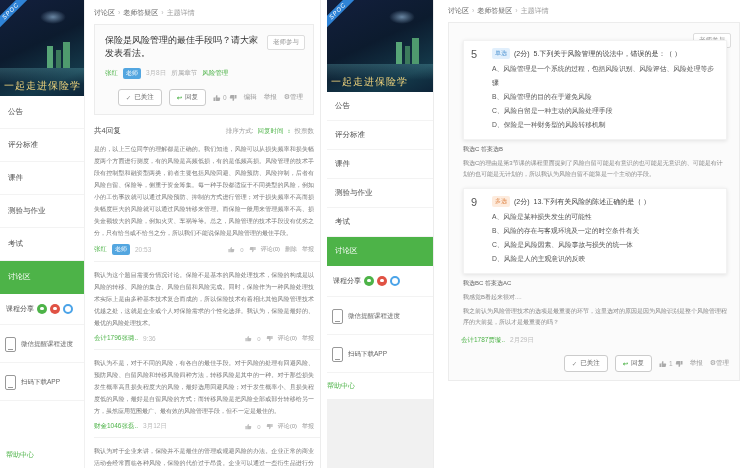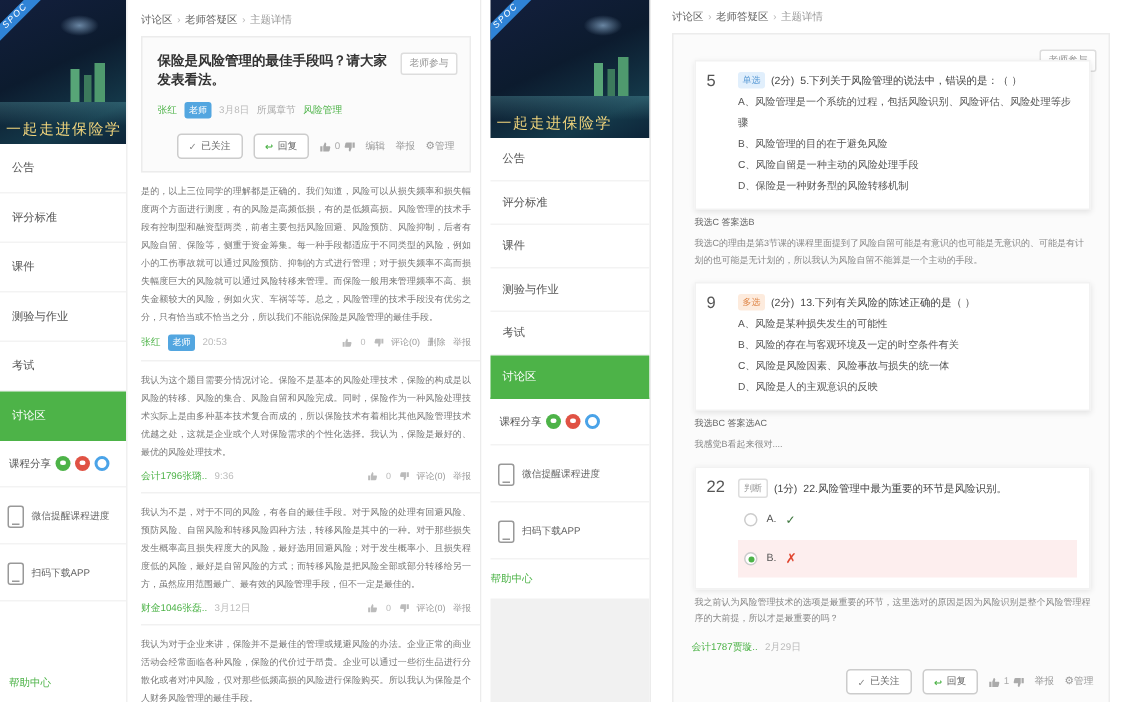--- a/index.html
+++ b/index.html
@@ -40,21 +40,21 @@
   .help-link{font-size:7px;color:#4db348;padding:8px 6px;}
   .gray-fill{flex:1;background:#f1f1f1;margin-left:6px;}
   .left-bottom-help{margin-top:auto;}
 
   
   .content{flex:1;padding:8px 0 0 9px;box-sizing:border-box;overflow:hidden;}
   .crumb{font-size:7px;color:#999;white-space:nowrap;}
   .crumb .lnk{color:#666;cursor:pointer;}
   .crumb .sep{margin:0 3px;color:#bbb;}
   .thread-card{position:relative;background:#fbfbfb;border:1px solid #ececec;margin:6px 6px 0 0;padding:9px 10px 8px;box-sizing:border-box;}
-  .t-title{font-size:9px;font-weight:bold;color:#333;padding-right:44px;}
+  .t-title{font-size:9px;font-weight:normal;color:#333;padding-right:44px;}
   .tjoin{position:absolute;right:8px;top:10px;border:1px solid #ddd;background:#fff;color:#999;font-size:6.5px;padding:2px 5px;border-radius:2px;white-space:nowrap;}
   .meta-row{display:flex;align-items:center;gap:5px;margin-top:8px;font-size:6.5px;color:#aaa;white-space:nowrap;}
   .uname{color:#4db348;}
   .badge-role{background:#53a6e0;color:#fff;font-size:6px;padding:1px 3px;border-radius:2px;}
   .chapter{color:#4db348;}
   .btn-row{display:flex;justify-content:flex-end;align-items:center;gap:7px;margin-top:10px;font-size:6.5px;color:#999;white-space:nowrap;}
   .btn{display:inline-flex;align-items:center;gap:3px;border:1px solid #ccc;background:#fff;border-radius:3px;padding:3px 7px;font-size:6.5px;color:#666;cursor:pointer;}
   .btn .ck{color:#888;}
   .btn .ar{color:#4db348;font-weight:bold;}
   .likes{display:inline-flex;align-items:center;gap:2px;color:#aaa;}
@@ -163,20 +163,29 @@
             <svg width="8" height="8" viewBox="0 0 16 16" style="transform:rotate(180deg)">
                 <path d="M1 7h3v7H1zM5 14V7l2-5c1 0 2 .7 2 2l-.5 3H13c1 0 1.6.8 1.4 1.7l-1 4.3c-.2.8-.8 1-1.6 1z" fill="#aaa"></path>
               </svg>
           </span>
           <span class="alink">编辑</span>
           <span class="alink">举报</span>
           <span class="alink"><span class="gear">⚙</span><span>管理</span></span>
         </div>
       </div>
 
+      <div class="replies-head">
+        <span>共4回复</span>
+        <span class="sort">
+          <span>排序方式:</span>
+          <span class="cur">回复时间</span>
+          <span class="arr">↕</span>
+          <span>投票数</span>
+        </span>
+      </div>
 
       <div class="reply">
         <p class="rtext">是的，以上三位同学的理解都是正确的。我们知道，风险可以从损失频率和损失幅度两个方面进行测度，有的风险是高频低损，有的是低频高损。风险管理的技术手段有控制型和融资型两类，前者主要包括风险回避、风险预防、风险抑制，后者有风险自留、保险等，侧重于资金筹集。每一种手段都适应于不同类型的风险，例如小的工伤事故就可以通过风险预防、抑制的方式进行管理；对于损失频率不高而损失幅度巨大的风险就可以通过风险转移来管理。而保险一般用来管理频率不高、损失金额较大的风险，例如火灾、车祸等等。总之，风险管理的技术手段没有优劣之分，只有恰当或不恰当之分，所以我们不能说保险是风险管理的最佳手段。</p>
         <div class="rmeta">
           <span class="l">
             <span class="uname">张红</span>
             <span class="badge-role">老师</span>
             <span class="rdate">20:53</span>
           </span>
           <span class="r">
@@ -310,38 +319,20 @@
           <span>13.下列有关风险的陈述正确的是（ ）</span>
         </div>
         <div class="qopt">A、风险是某种损失发生的可能性</div>
         <div class="qopt">B、风险的存在与客观环境及一定的时空条件有关</div>
         <div class="qopt">C、风险是风险因素、风险事故与损失的统一体</div>
         <div class="qopt">D、风险是人的主观意识的反映</div>
       </div>
       <div class="note ans">我选BC 答案选AC</div>
       <div class="note">我感觉B看起来很对....</div>
 
-      <div class="qbox">
-        <span class="qnum">22</span>
-        <div class="qhead">
-          <span class="qtag tag-judge">判断</span>
-          <span>(1分)</span>
-          <span>22.风险管理中最为重要的环节是风险识别。</span>
-        </div>
-        <div class="tf">
-          <span class="radio"></span>
-          <span>A.</span>
-          <span class="mark-ok">✓</span>
-        </div>
-        <div class="tf wrong">
-          <span class="radio sel"></span>
-          <span>B.</span>
-          <span class="mark-bad">✗</span>
-        </div>
-      </div>
       <div class="note">我之前认为风险管理技术的选项是最重要的环节，这里选对的原因是因为风险识别是整个风险管理程序的大前提，所以才是最重要的吗？</div>
 
       <div class="r-author-row">
         <span class="uname">会计1787贾璇..</span>
         <span class="rdate">2月29日</span>
       </div>
 
       <div class="btn-row">
         <span class="btn">
             <span class="ck">✓</span>

